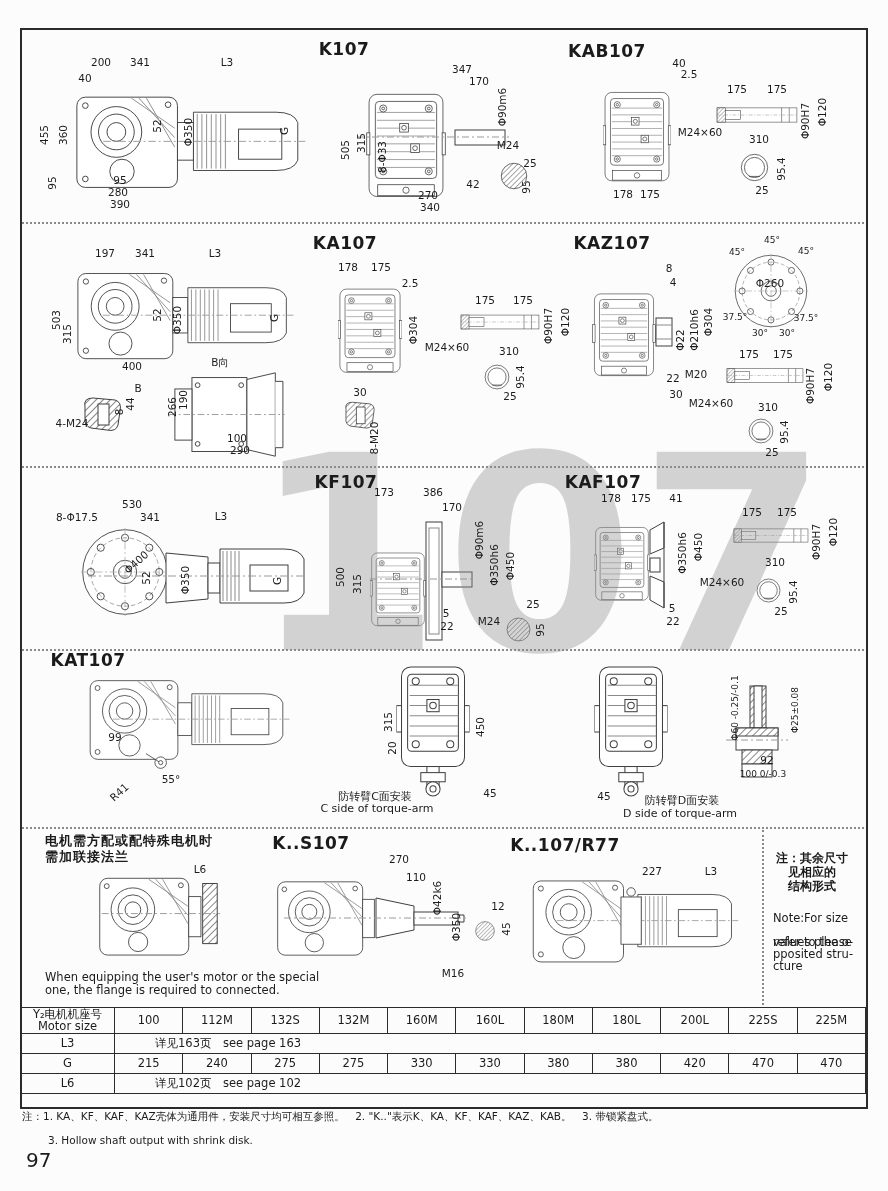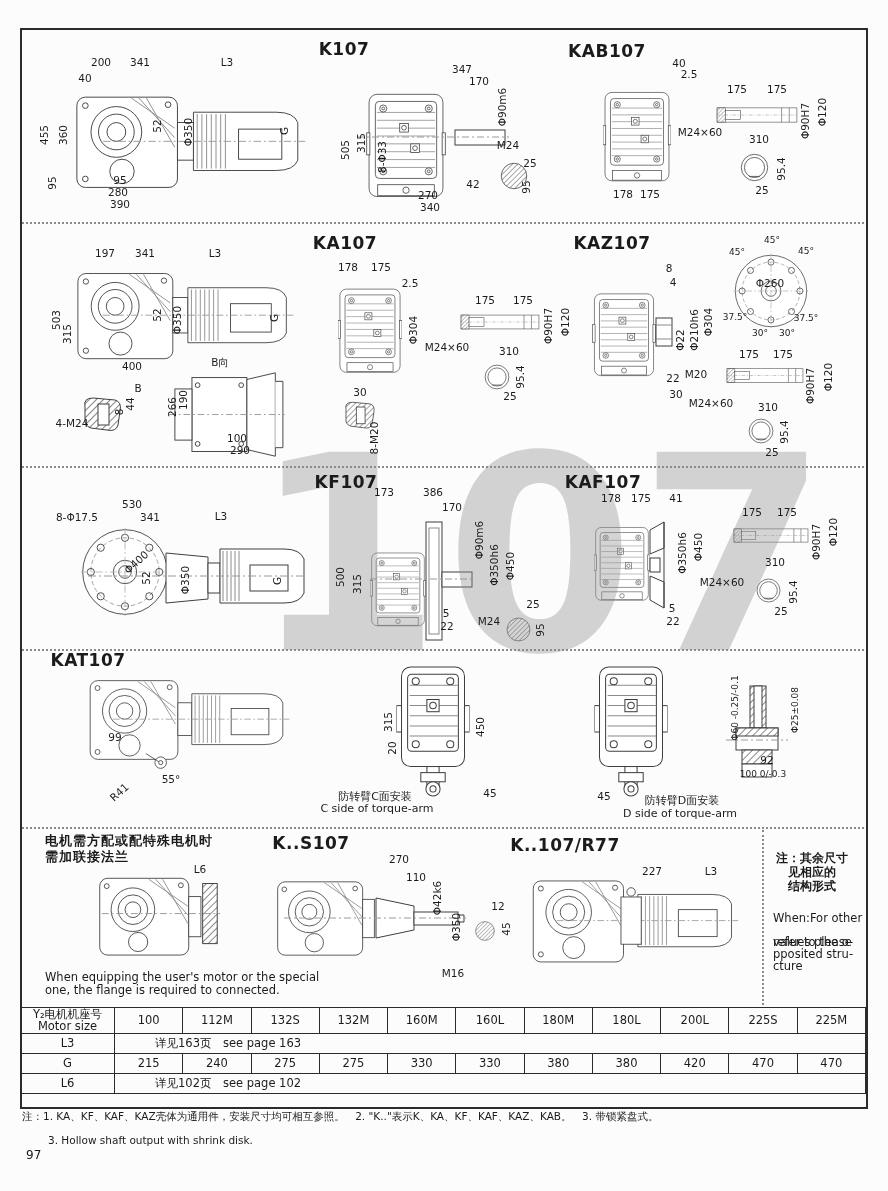--- a/index.html
+++ b/index.html
@@ -22,21 +22,21 @@
   .txt{position:absolute;font-size:11.5px;white-space:nowrap;z-index:6;}
   .zh{font-size:13px;font-weight:600;letter-spacing:1px;}
   .notebox{font-size:12px;font-weight:600;line-height:1.0;}
   .noteen{font-size:11.5px;line-height:1.05;}
   table.dims{position:absolute;left:20px;top:1007px;width:846px;border-collapse:collapse;
              table-layout:fixed;z-index:6;}
   table.dims td{border:1.4px solid #2b2b2b;text-align:center;font-size:11.5px;padding:0;height:19px;background:transparent;}
   .hcell{font-size:10px;line-height:1.08;}
   .leftspan{text-align:left !important;padding-left:40px !important;}
   .note{position:absolute;font-size:10.5px;white-space:nowrap;z-index:6;}
-  .pagenum{position:absolute;left:26px;top:1148px;font-size:12px;z-index:6;}
+  .pagenum{position:absolute;left:26px;top:1148px;font-size:20px;z-index:6;}
 </style>
 </head>
 <body>
 
 <svg width="0" height="0" style="position:absolute" aria-hidden="true">
 <defs>
   <pattern id="hatch" width="5" height="5" patternUnits="userSpaceOnUse" patternTransform="rotate(45)">
     <rect width="5" height="5" fill="#fff"></rect>
     <line x1="0" y1="0" x2="0" y2="5" stroke="#6a6a6a" stroke-width="1.6"></line>
   </pattern>
@@ -476,21 +476,21 @@
   <span class="dim v" style="left:456px;top:927px">Φ350</span>
   <span class="dim" style="left:453px;top:973px">M16</span>
   <span class="dim" style="left:498px;top:906px">12</span>
   <span class="dim v" style="left:506px;top:929px">45</span>
   <span class="dim" style="left:652px;top:871px">227</span>
   <span class="dim" style="left:711px;top:871px">L3</span>
 
   <div class="txt notebox" style="left:776px;top:852px">注：其余尺寸</div>
   <div class="txt notebox" style="left:788px;top:866px">见相应的</div>
   <div class="txt notebox" style="left:788px;top:880px">结构形式</div>
-  <div class="txt noteen" style="left:773px;top:912px">When:For other</div>
+  <div class="txt noteen" style="left:773px;top:912px">Note:For size</div>
   <div class="txt noteen" style="left:773px;top:936px">values please</div>
   <div class="txt noteen" style="left:773px;top:936px">refer to the o-</div>
   <div class="txt noteen" style="left:773px;top:948px">pposited stru-</div>
   <div class="txt noteen" style="left:773px;top:960px">cture</div>
 
   <table class="dims">
     <colgroup>
         <col style="width:94px">
         <col>
         <col>

